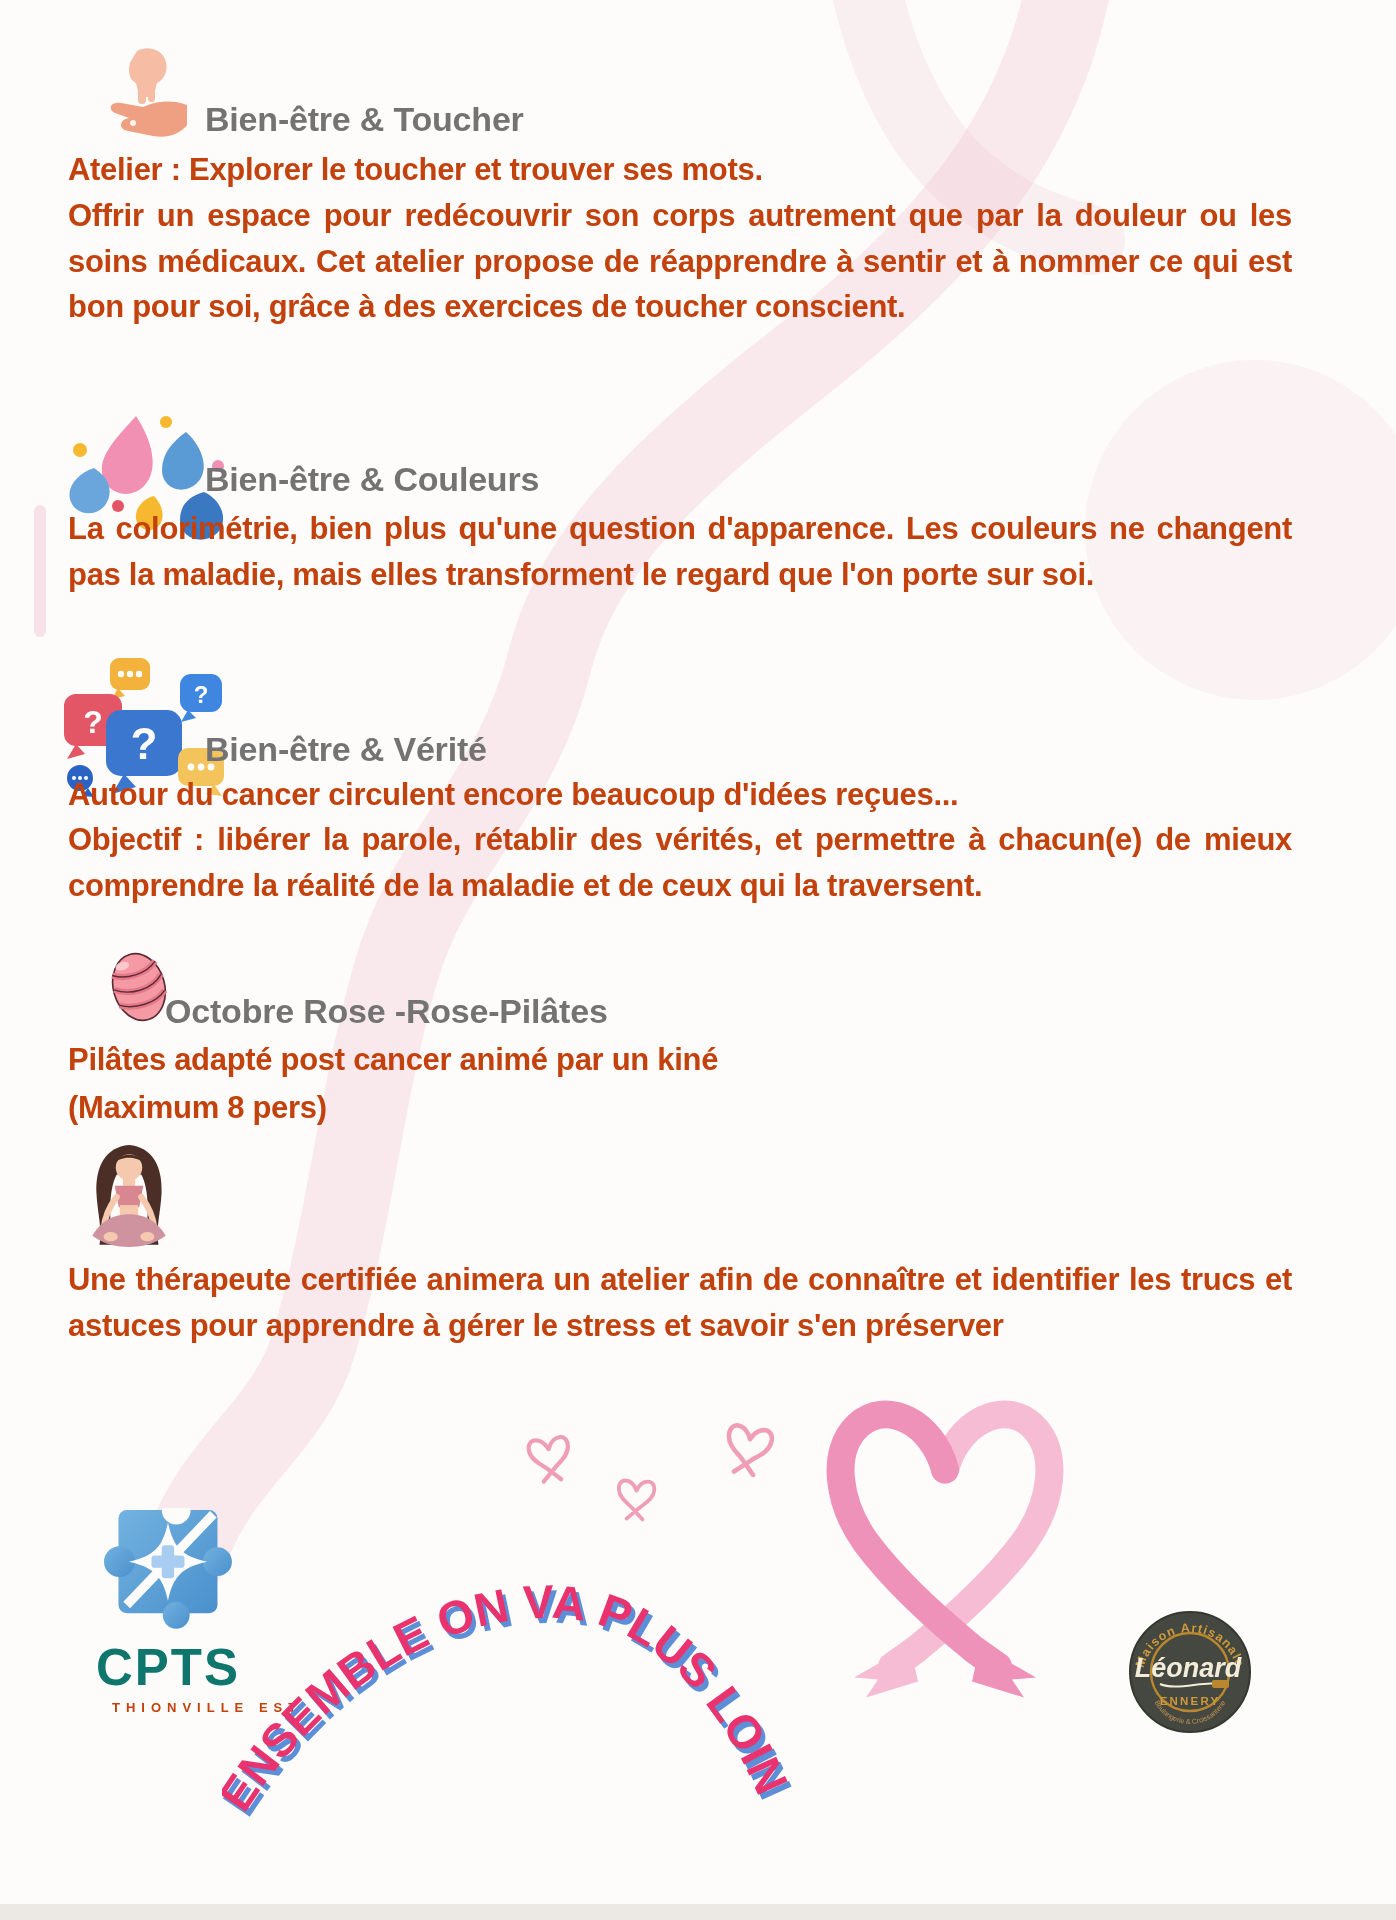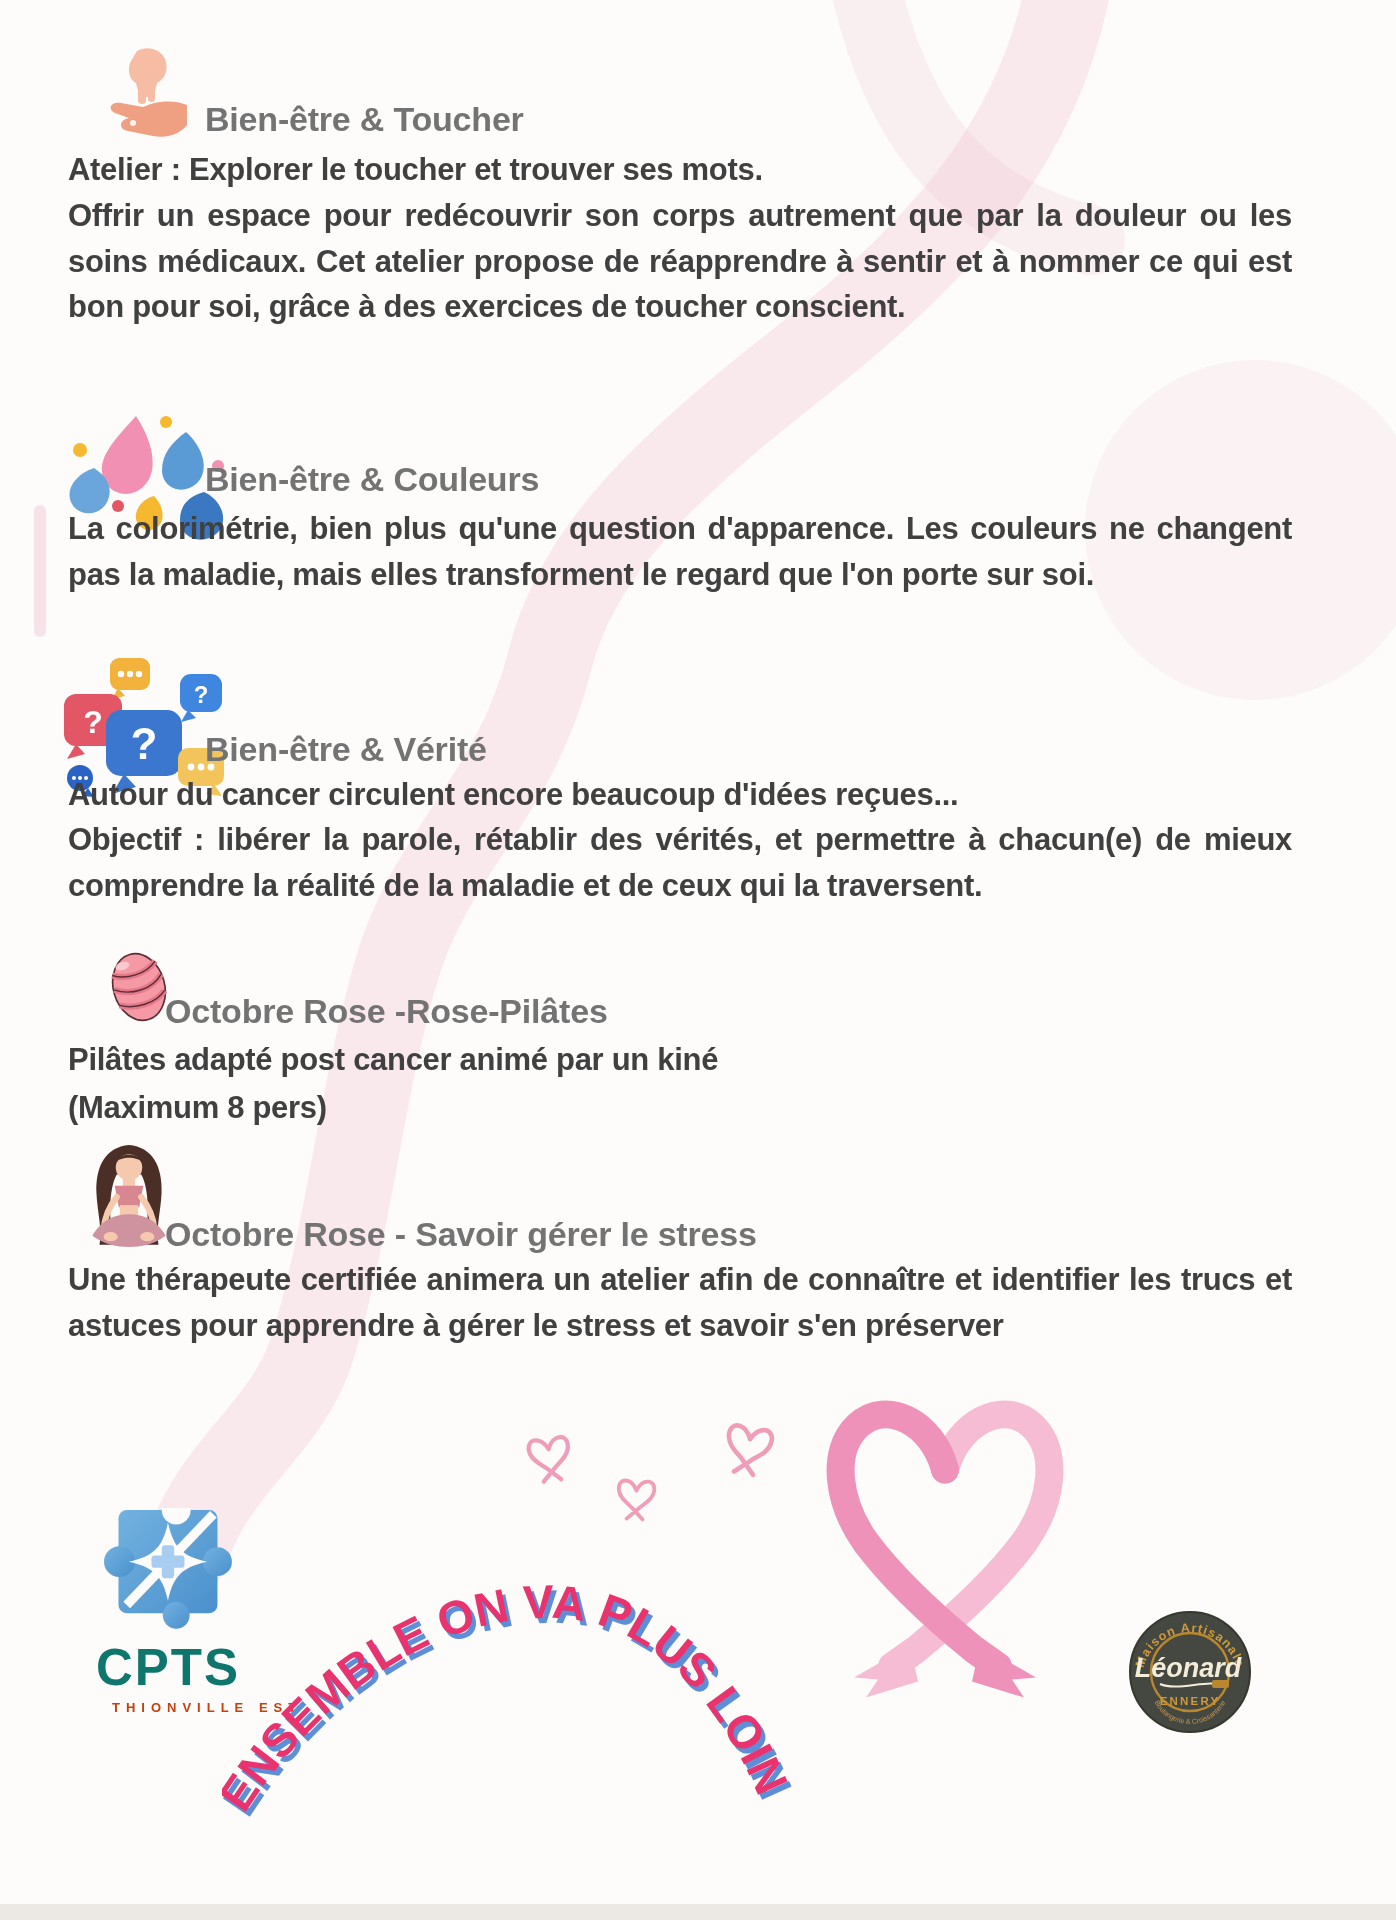--- a/index.html
+++ b/index.html
@@ -3,21 +3,21 @@
 <meta charset="utf-8">
 <style>
   html,body{margin:0;padding:0;}
   body{width:1396px;height:1920px;overflow:hidden;background:#fdfcfa;
        font-family:"Liberation Sans", sans-serif;}
   .page{position:relative;width:1396px;height:1920px;background:#fdfcfa;overflow:hidden;}
   .abs{position:absolute;}
   .wm{position:absolute;inset:0;pointer-events:none;}
   .title{position:absolute;font-size:34px;font-weight:bold;color:#737373;letter-spacing:-0.2px;white-space:nowrap;}
   .para{position:absolute;left:68px;width:1224px;font-size:31px;line-height:45.5px;
-        font-weight:bold;color:#404040;text-align:justify;letter-spacing:-0.3px;margin:0;}
+        font-weight:bold;color:#c2410c;text-align:justify;letter-spacing:-0.3px;margin:0;}
   .nojust{text-align:left;width:auto;white-space:nowrap;}
   .cpts-acro{position:absolute;left:96px;top:1638px;font-size:51px;font-weight:bold;
              color:#0f766e;letter-spacing:2px;}
   .cpts-sub{position:absolute;left:112px;top:1700px;font-size:13px;font-weight:bold;
             color:#c2410c;letter-spacing:6px;}
   .scan-edge{position:absolute;left:0;top:1904px;width:1396px;height:16px;background:#e6e3de;opacity:.75;}
   svg text{font-family:"Liberation Sans", sans-serif;}
 </style>
 </head>
 <body>
@@ -108,21 +108,20 @@
     <path d="M43,22 C46,12 66,12 69,22 C64,16 48,16 43,22 Z" fill="#4b2f26"></path>
     <rect x="50" y="38" width="12" height="10" fill="#f4c9ae"></rect>
     <path d="M42,45 L70,45 L66,66 L46,66 Z" fill="#d8868f"></path>
     <rect x="47" y="64" width="18" height="13" fill="#f4c9ae"></rect>
     <path d="M44,56 C36,66 32,76 31,88" stroke="#f4c9ae" stroke-width="6" fill="none" stroke-linecap="round"></path>
     <path d="M68,56 C76,66 80,76 81,88" stroke="#f4c9ae" stroke-width="6" fill="none" stroke-linecap="round"></path>
     <path d="M20,94 C30,77 44,73 56,73 C68,73 82,77 92,94 C80,103 68,105 56,105 C44,105 32,103 20,94 Z" fill="#cf93a0"></path>
     <ellipse cx="38" cy="95" rx="7" ry="4.5" fill="#f4c9ae"></ellipse>
     <ellipse cx="74" cy="95" rx="7" ry="4.5" fill="#f4c9ae"></ellipse>
   </svg>
-  <div class="title" style="left:165px;top:1215px;">Octobre Rose - Savoir gérer le stress</div>
   <p class="para" style="top:1257px;line-height:46px;">Une thérapeute certifiée animera un atelier afin de connaître et identifier les trucs et astuces pour apprendre à gérer le stress et savoir s'en préserver</p>
 
   <svg class="abs" style="left:522px;top:1420px;transform:rotate(-8deg);" width="52" height="64" viewBox="0 0 56 66">
     <path d="M29,30 C22,14 6,16 8,30 C9,40 20,46 25,51 M29,30 C36,14 52,16 50,30 C49,40 38,46 33,51 M25,51 L38,64 M33,51 L19,64" fill="none" stroke="#ef9db8" stroke-width="4.5" stroke-linecap="round"></path>
   </svg>
   <svg class="abs" style="left:612px;top:1464px;transform:rotate(3deg);" width="47" height="58" viewBox="0 0 56 66">
     <path d="M29,30 C22,14 6,16 8,30 C9,40 20,46 25,51 M29,30 C36,14 52,16 50,30 C49,40 38,46 33,51 M25,51 L38,64 M33,51 L19,64" fill="none" stroke="#ef9db8" stroke-width="4.5" stroke-linecap="round"></path>
   </svg>
   <svg class="abs" style="left:720px;top:1408px;transform:rotate(10deg);" width="57" height="68" viewBox="0 0 56 66">
     <path d="M29,30 C22,14 6,16 8,30 C9,40 20,46 25,51 M29,30 C36,14 52,16 50,30 C49,40 38,46 33,51 M25,51 L38,64 M33,51 L19,64" fill="none" stroke="#ef9db8" stroke-width="4.5" stroke-linecap="round"></path>

